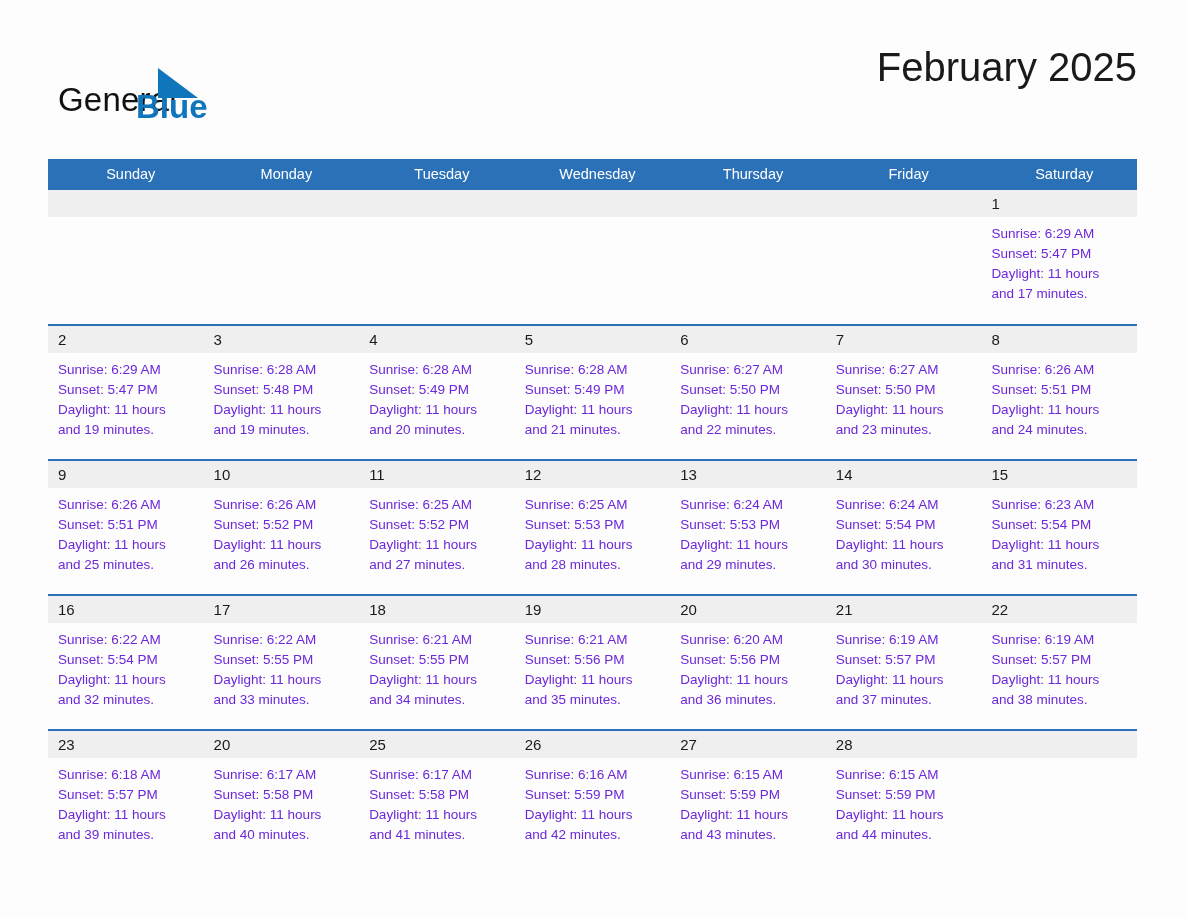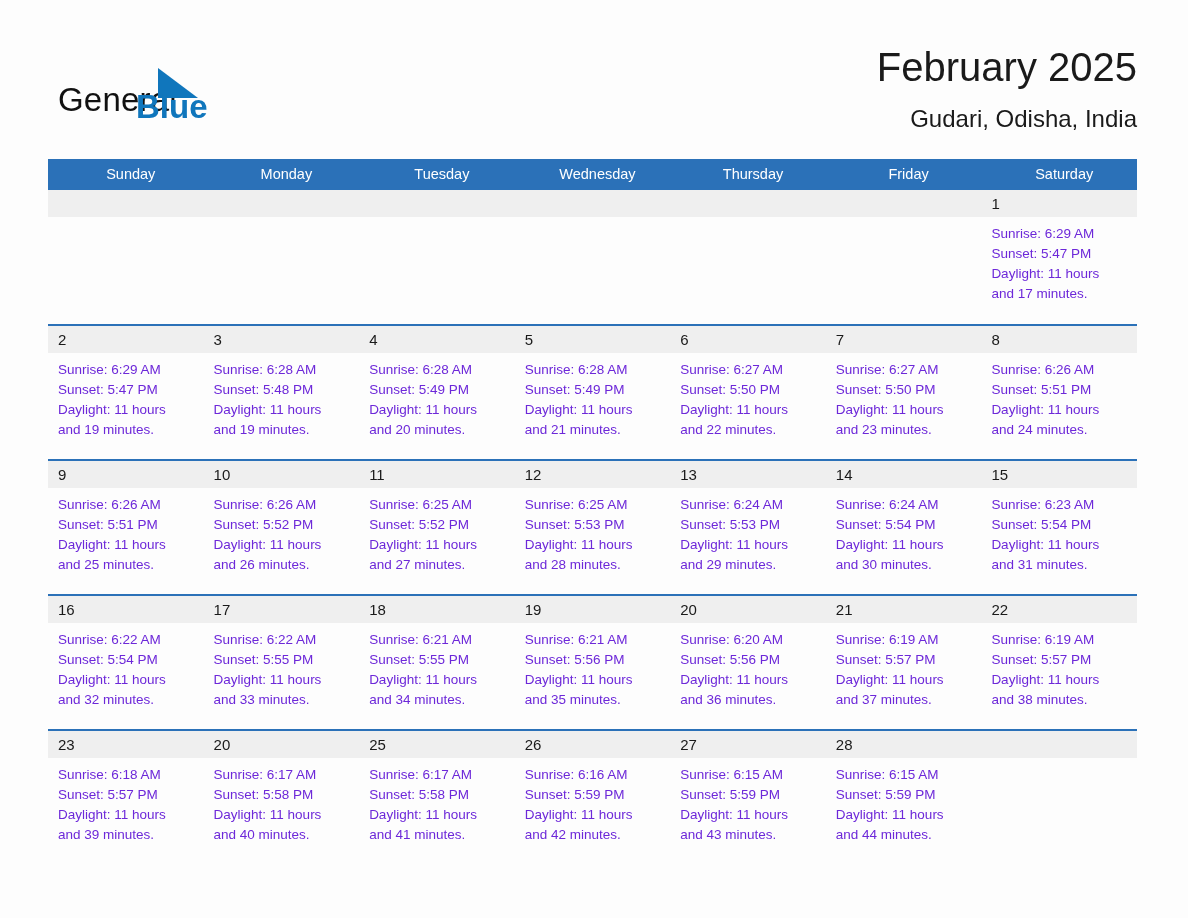--- a/index.html
+++ b/index.html
@@ -58,21 +58,20 @@
     top: 34px;
     font-size: 33px;
     color: #1076bc;
     font-family: "Liberation Sans", sans-serif;
     font-weight: 700;
   }
   .title-block {
     position: absolute;
     right: 0;
     top: 0;
-    text-align: right;
   }
   .cal-title {
     font-size: 40px;
     font-weight: 400;
     color: #1a1a1a;
     line-height: 54px;
     margin: 0;
     white-space: nowrap;
   }
   .cal-subtitle {
@@ -148,21 +147,20 @@
   <div class="header">
 
     <div class="logo">
       <span class="logo-general">General</span>
       <span class="logo-triangle"></span>
       <span class="logo-blue">Blue</span>
     </div>
 
     <div class="title-block">
       <h1 class="cal-title">February 2025</h1>
-      <h2 class="cal-subtitle">Gudari, Odisha, India</h2>
     </div>
 
   </div>
 
   <table class="calendar">
     <thead>
       <tr id="weekday-row">
           <th>Sunday</th>
           <th>Monday</th>
           <th>Tuesday</th>

